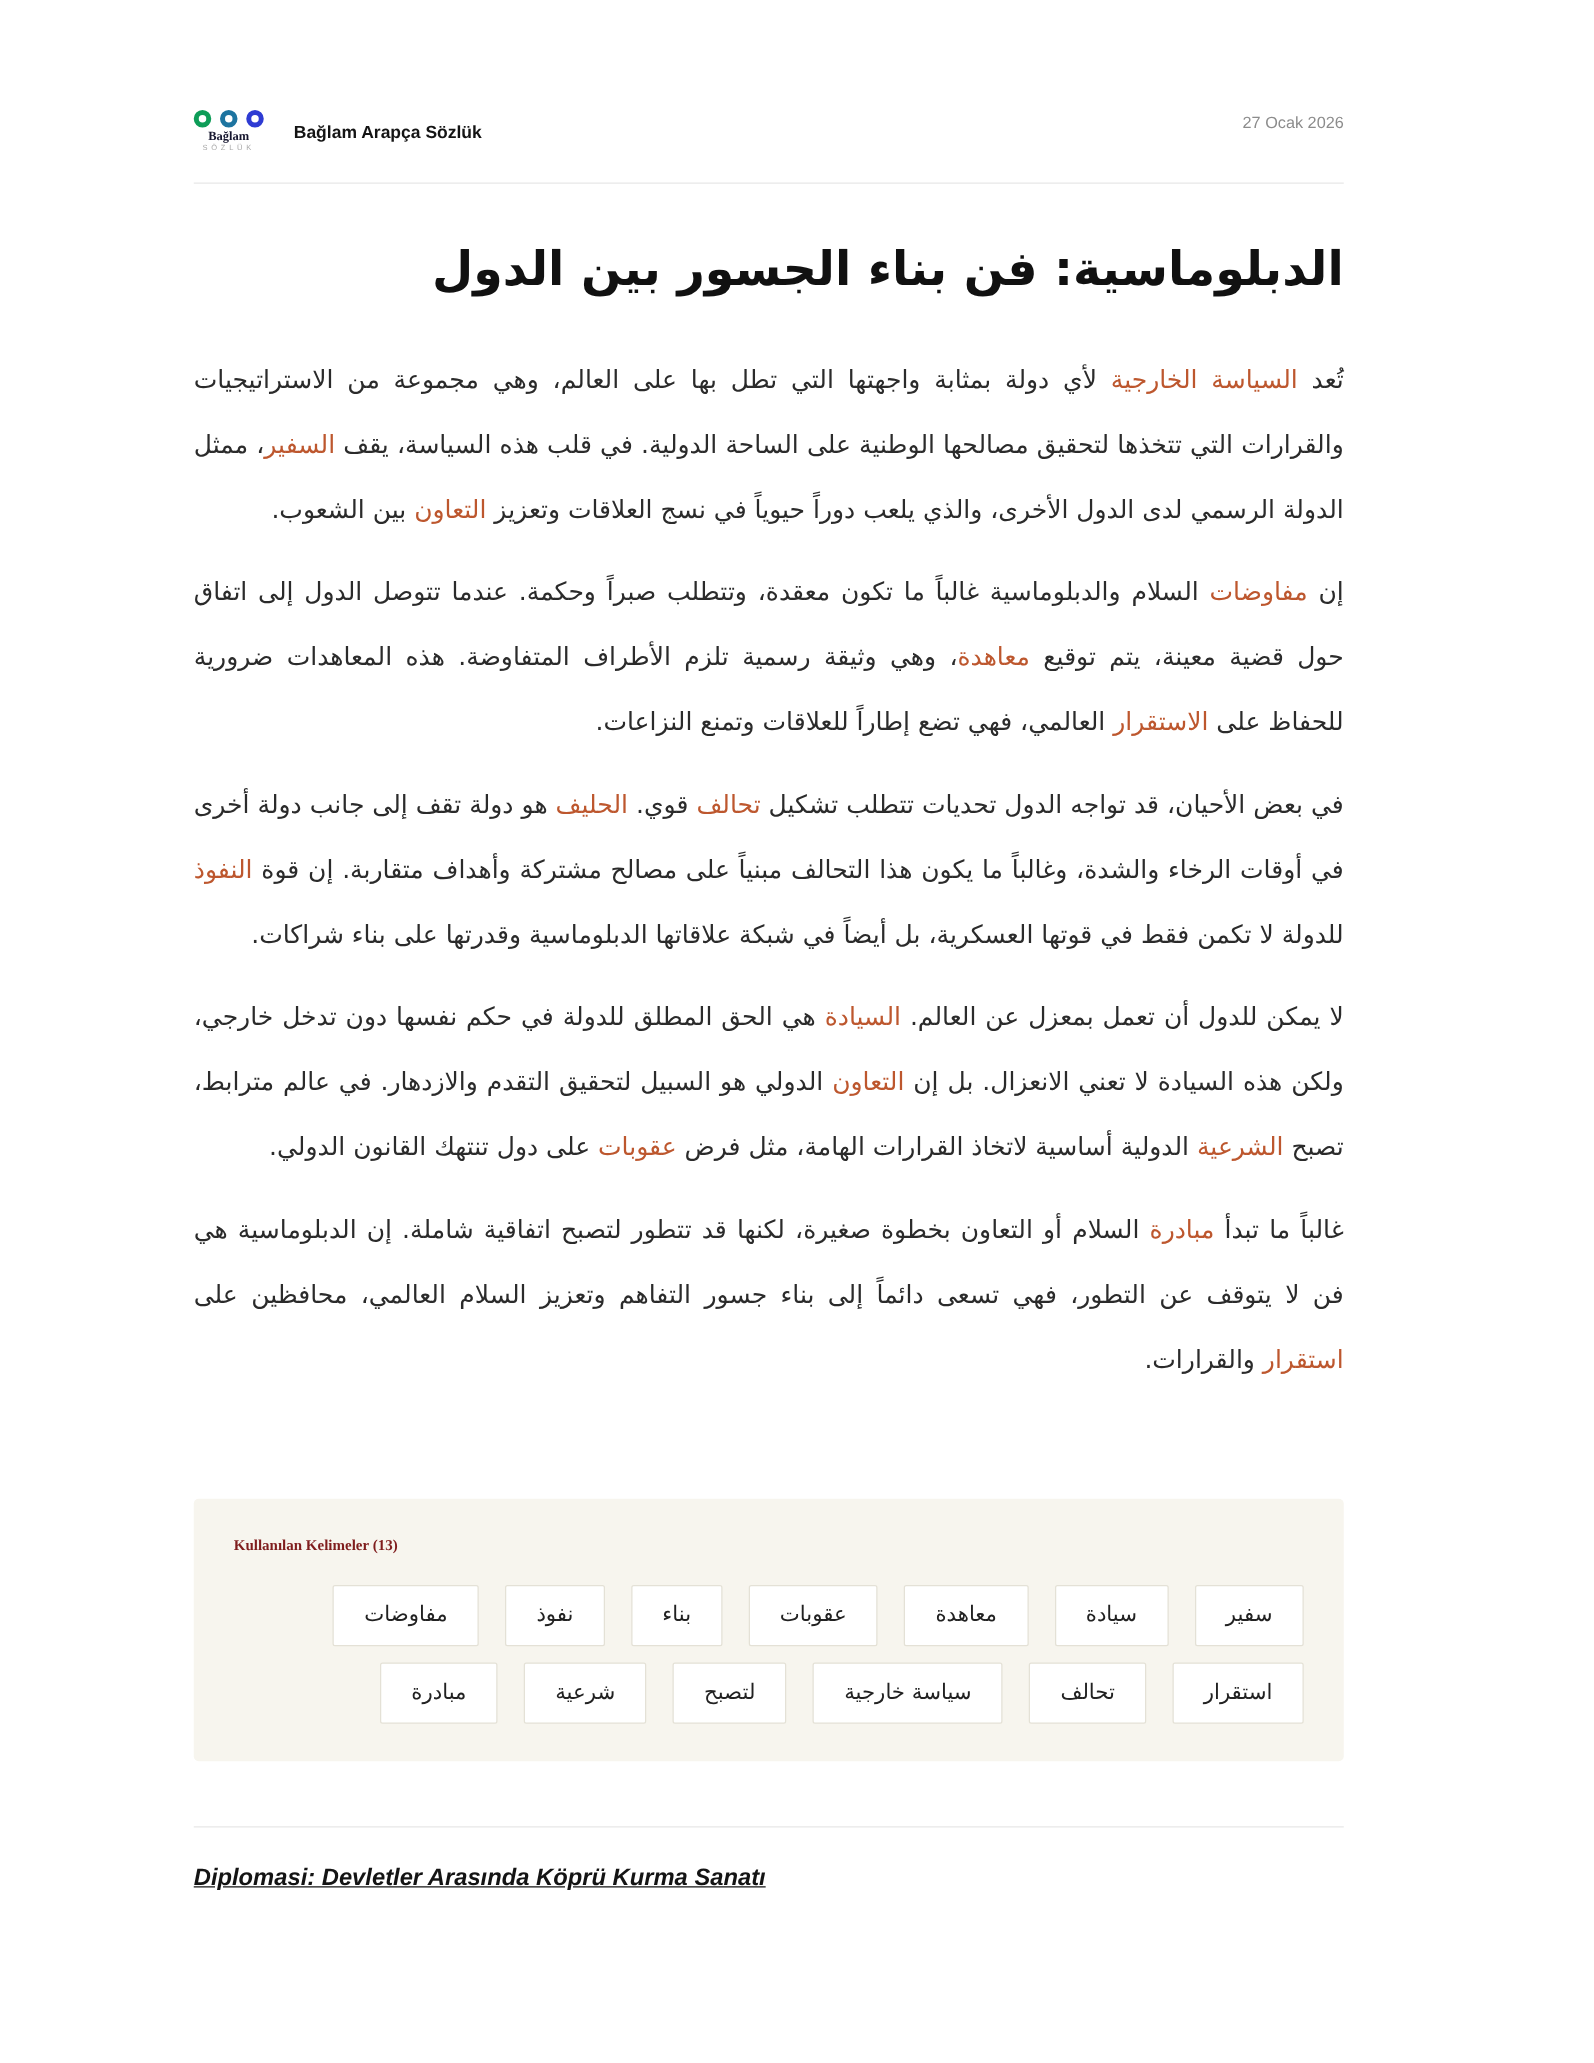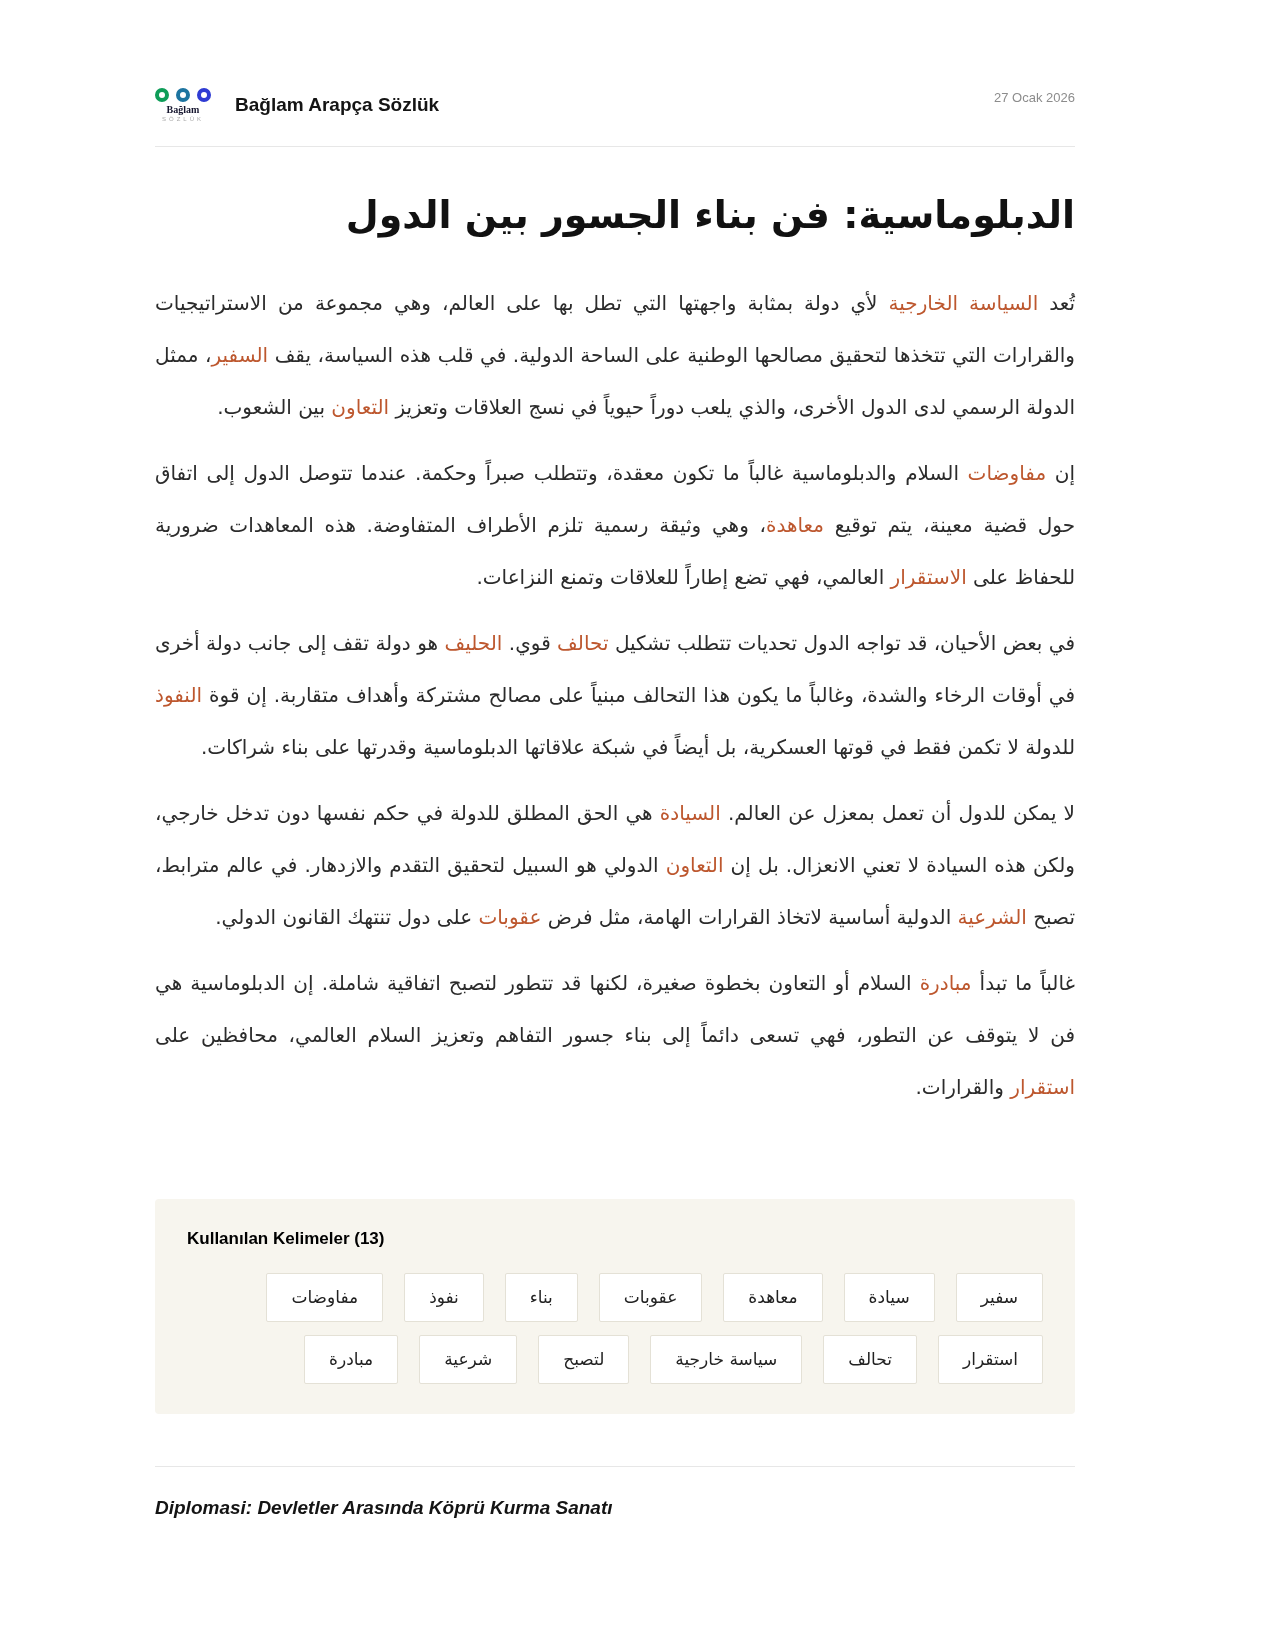--- a/index.html
+++ b/index.html
@@ -13,21 +13,21 @@
   }
   .page { width: 920px; margin-left: 155px; padding-top: 88px; }
 
   
   .header { display: flex; align-items: center; }
   .logo { display: flex; flex-direction: column; align-items: center; margin-right: 24px; }
   .logo-rings { display: flex; gap: 7px; }
   .ring { width: 14px; height: 14px; border-radius: 50%; border: 4px solid #333; background: #fff; }
   .logo-brand { font-family: "Liberation Serif", serif; font-weight: bold; font-size: 10px; color: #15152e; margin-top: 2px; }
   .logo-sub { font-size: 6px; letter-spacing: 3px; color: #a9a9a9; margin-top: 1px; }
-  .header-title { font-size: 19px; font-weight: bold; color: #141414; }
+  .header-title { font-size: 14px; font-weight: bold; color: #141414; }
   .header-date { margin-left: auto; align-self: flex-start; font-size: 13px; color: #8c8c8c; padding-top: 2px; text-align: center; }
   .rule { border: none; border-top: 1px solid #e7e7e7; margin-top: 24px; }
 
   
   .article { direction: rtl; }
   .article-title {
     font-family: "DejaVu Sans", sans-serif;
     font-size: 38px; font-weight: bold; color: #111;
     margin-top: 46px; text-align: right;
   }
@@ -40,38 +40,38 @@
   }
   .hl { color: var(--hl, #bd572e); font-weight: normal; }
 
   
   .vocab-box {
     margin-top: 86px;
     background: var(--vocab-bg, #f7f5ee);
     border-radius: 4px;
     padding: 30px 32px 30px 32px;
   }
-  .vocab-heading { font-size: 17px; font-weight: bold; color: #000000; }
+  .vocab-heading { font-size: 12px; font-weight: bold; color: #7f1d1d; font-family: Liberation Serif, serif; }
   .chips { direction: rtl; display: flex; flex-wrap: wrap; gap: 13px 21px; margin-top: 24px; }
   .chip {
     font-family: "DejaVu Sans", sans-serif;
     font-size: 17px; color: #222;
     background: #ffffff;
     border: 1px solid #e4e1d6;
     border-radius: 2px;
     padding: 13px 24px;
     cursor: pointer;
     line-height: 21px;
   }
 
   
   .footer-rule { border: none; border-top: 1px solid #e7e7e7; margin-top: 52px; }
   .footer-title {
     margin-top: 30px;
-    font-size: 19px; font-weight: bold; font-style: italic; color: #141414;
+    font-size: 19px; font-weight: bold; font-style: italic; color: #141414; text-decoration: underline;
   }
 </style>
 </head>
 <body>
 
 <div class="page">
 
   <div class="header">
     <div class="logo">
       <div class="logo-rings">

